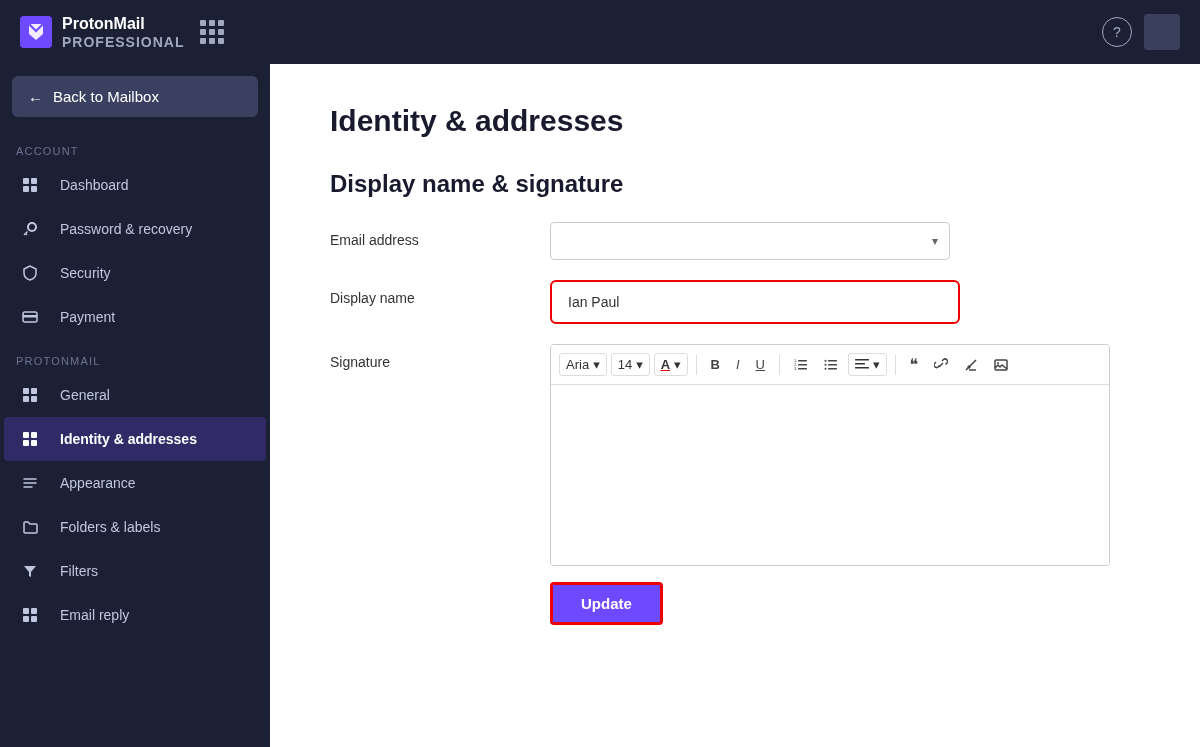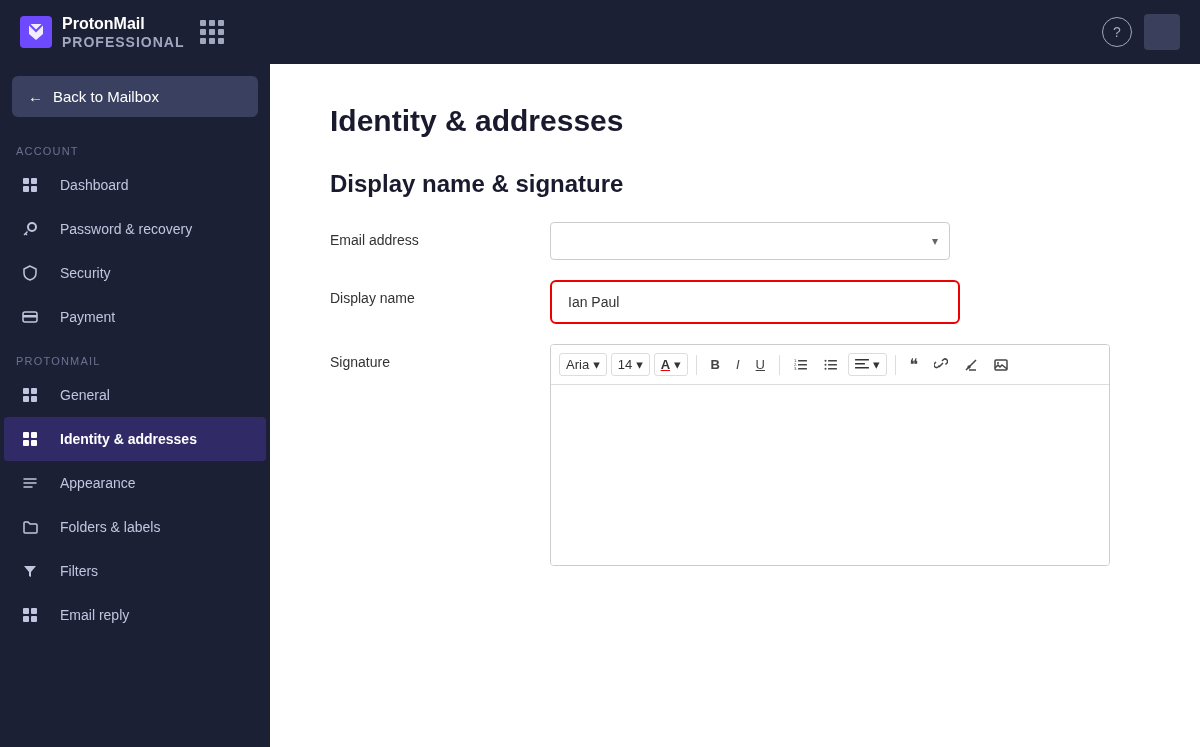--- a/index.html
+++ b/index.html
@@ -451,16 +451,19 @@
               <svg width="14" height="14" viewBox="0 0 14 14" fill="none" stroke="currentColor" stroke-width="1.5">
                   <rect x="1" y="2" width="12" height="10" rx="1"></rect>
                   <path d="M1 10l3-3 2 2 2-2 5 4"></path>
                   <circle cx="4" cy="5" r="1" fill="currentColor" stroke="none"></circle>
                 </svg>
             </button>
           </div>
           <div class="editor-body" contenteditable="true" style=""></div>
         </div>
 
+        <div class="update-btn-wrap">
+          <button class="update-btn">Update</button>
+        </div>
       </div>
     </div>
   </div>
 </div>
 
 </body></html>

